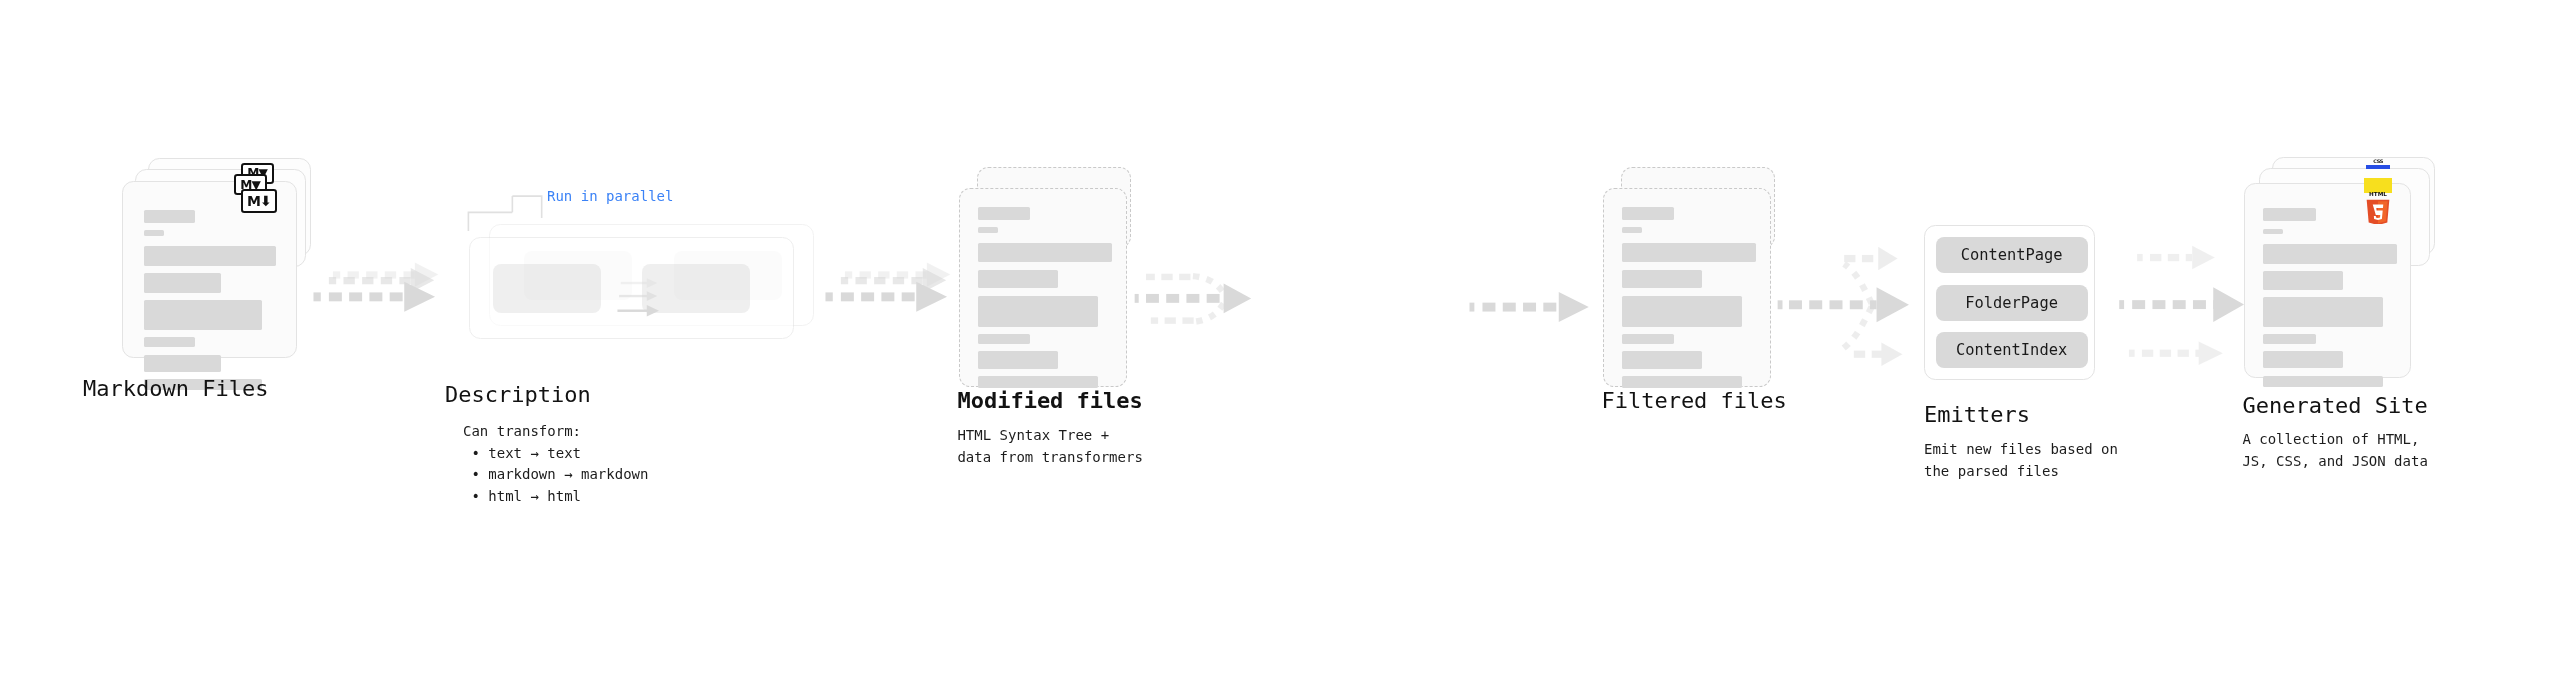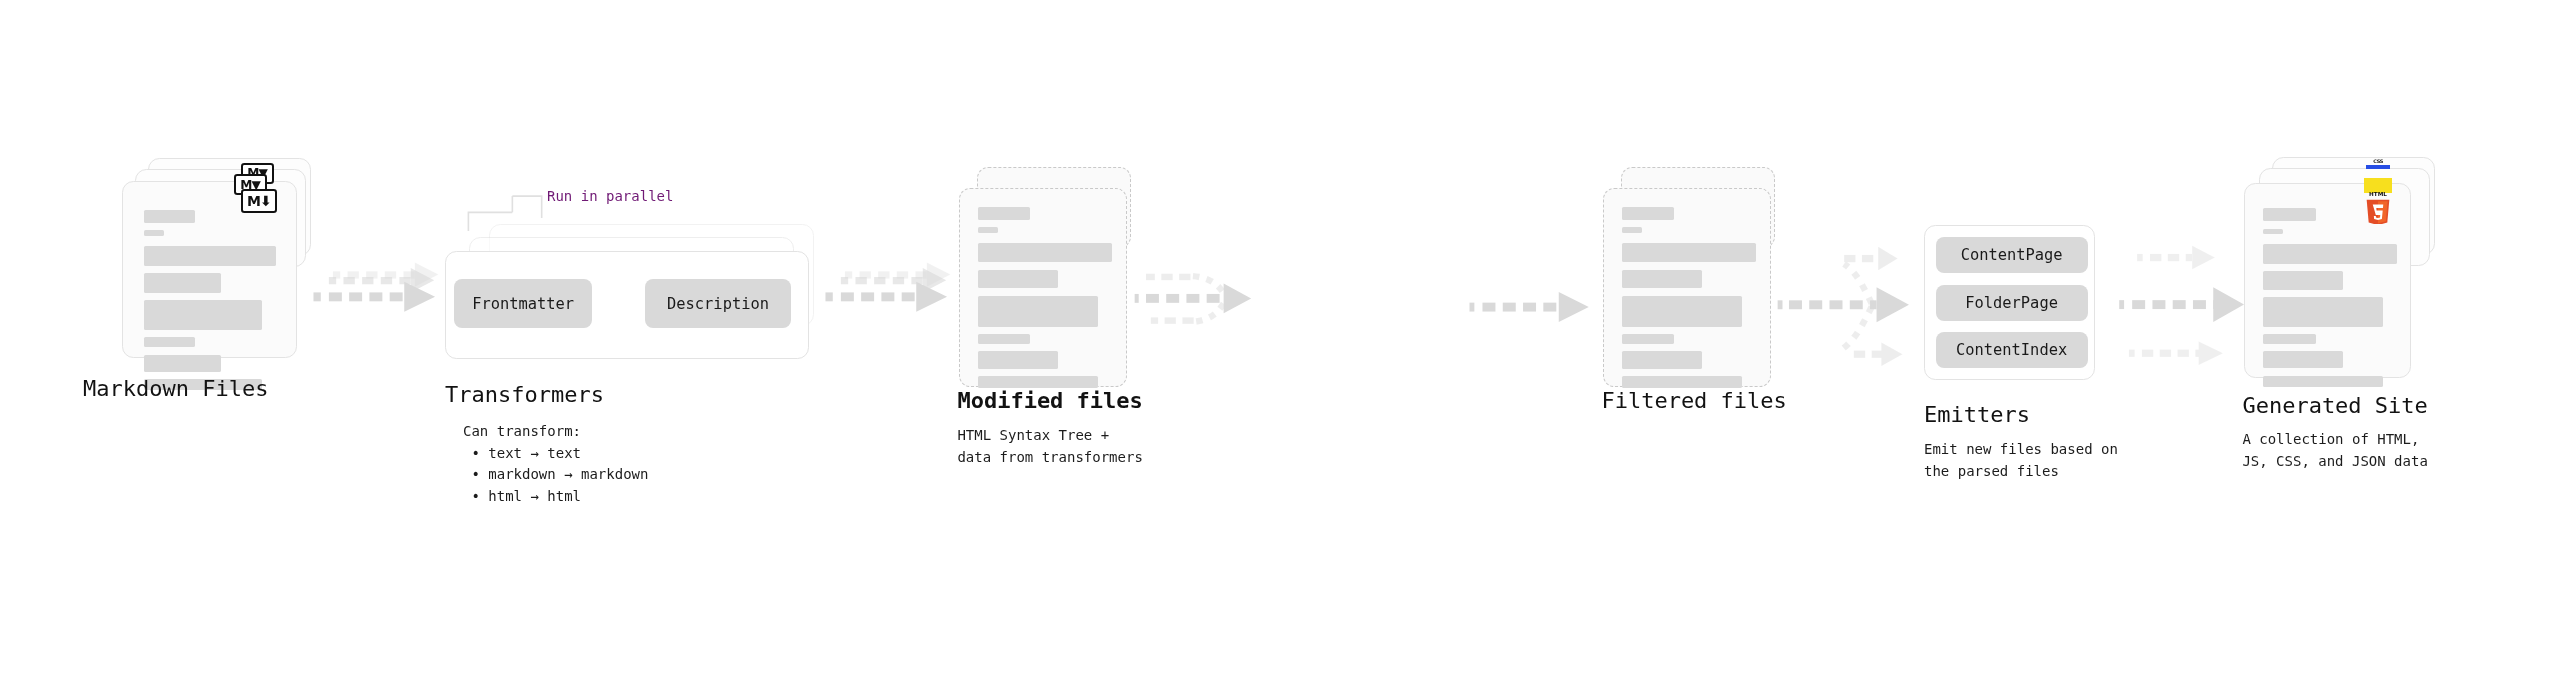--- a/index.html
+++ b/index.html
@@ -105,21 +105,21 @@
     position: absolute;
     font-size: 14px;
     line-height: 1.55;
     color: #1c1c1c;
     white-space: pre;
     font-family: "DejaVu Sans Mono", "Liberation Mono", monospace;
   }
   .note {
     position: absolute;
     font-size: 14px;
-    color: #701a75;
+    color: #3b82f6;
     white-space: nowrap;
     font-family: "DejaVu Sans Mono", "Liberation Mono", monospace;
   }
 
   svg.lyr { position:absolute; left:0; top:0; overflow:visible; }
 </style>
 </head>
 <body>
 
 <div id="stage">
@@ -209,26 +209,22 @@
       <g opacity="0.6">
           <line x1="0" y1="32" x2="36" y2="32" stroke="#d9d9d9" stroke-width="3"></line>
           <polygon points="34,26 47,32 34,38" fill="#d9d9d9"></polygon>
         </g>
       <g opacity="1">
           <line x1="-2" y1="50" x2="36" y2="50" stroke="#d9d9d9" stroke-width="3"></line>
           <polygon points="34,43 49,50 34,57" fill="#d9d9d9"></polygon>
         </g>
     </svg>
 
-    <div class="pbox" style="left:0px; top:56px; width:364px; height:108px;">
-      <div class="pill" style="left:8.1px; top:27px; width:138px; height:49px;">Frontmatter</div>
-      <div class="pill" style="left:199px; top:27px; width:146px; height:49px;">Description</div>
-    </div>
-
-    <div class="title" style="left:0px; top:187px;">Transformers</div>
+
+    <div class="title" style="left:0px; top:187px;">Description</div>
     <div class="sub" style="left:18px; top:226px;">Can transform:
  • text → text
  • markdown → markdown
  • html → html</div>
   </div>
 
   <svg class="lyr" style="left:819px; top:268px; width:154px; height:65px;" viewBox="0 0 190 80" width="154" height="65">
     <g opacity="0.35">
         <g transform="translate(10,-14)">
       <rect x="22" y="18" width="9" height="9" fill="#d9d9d9"></rect>

